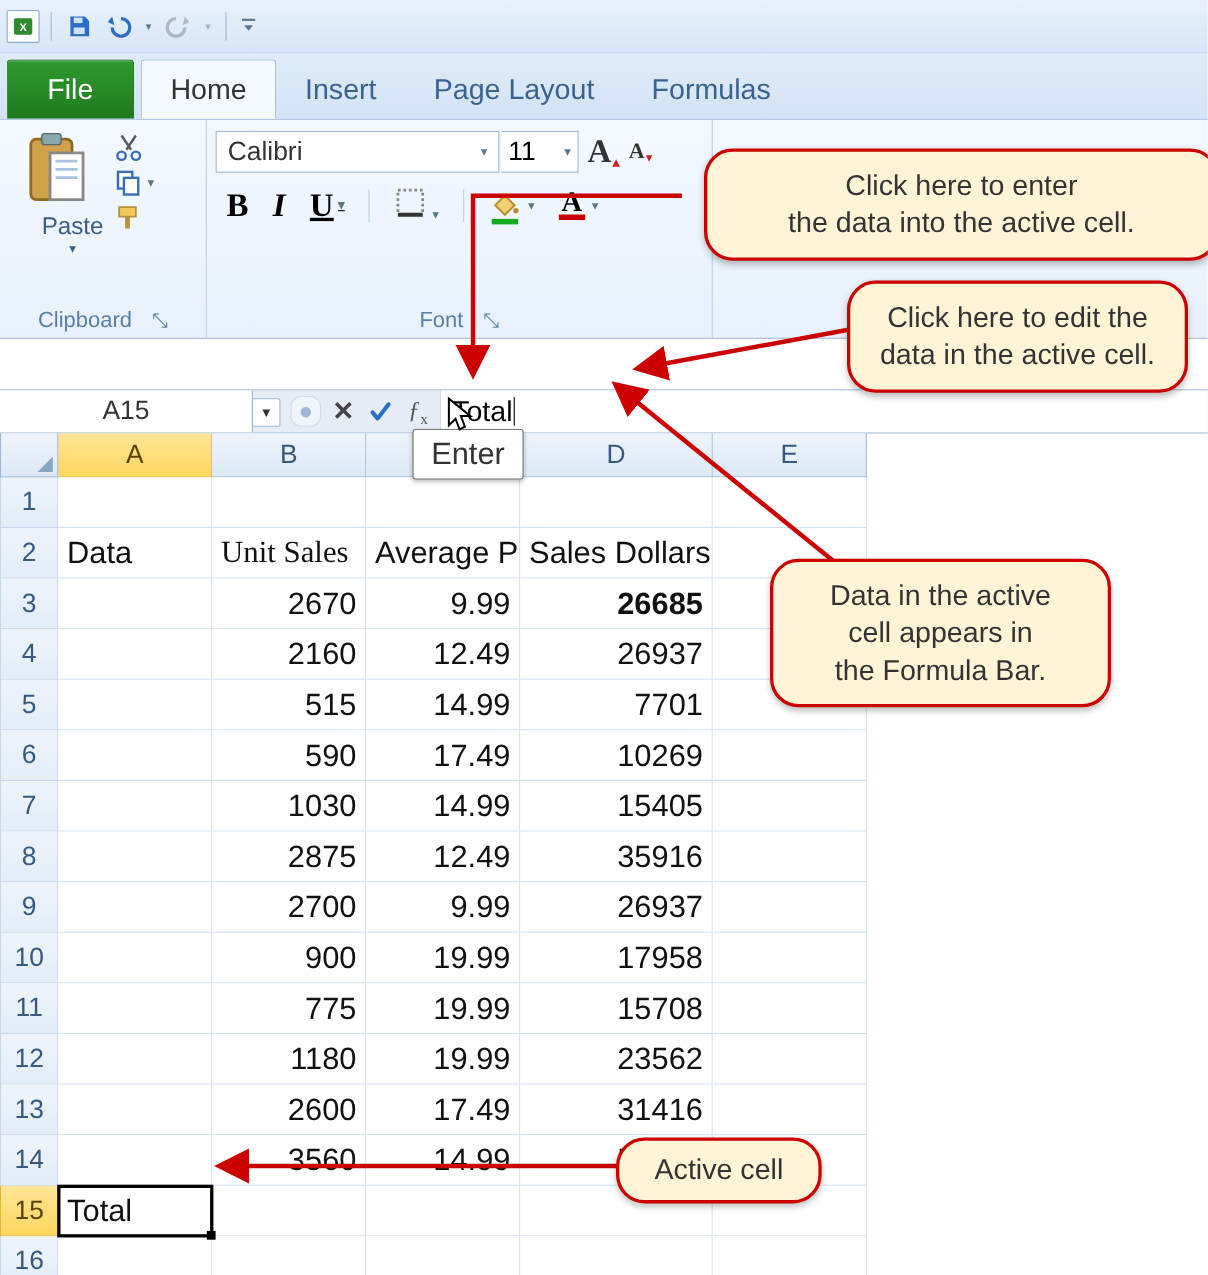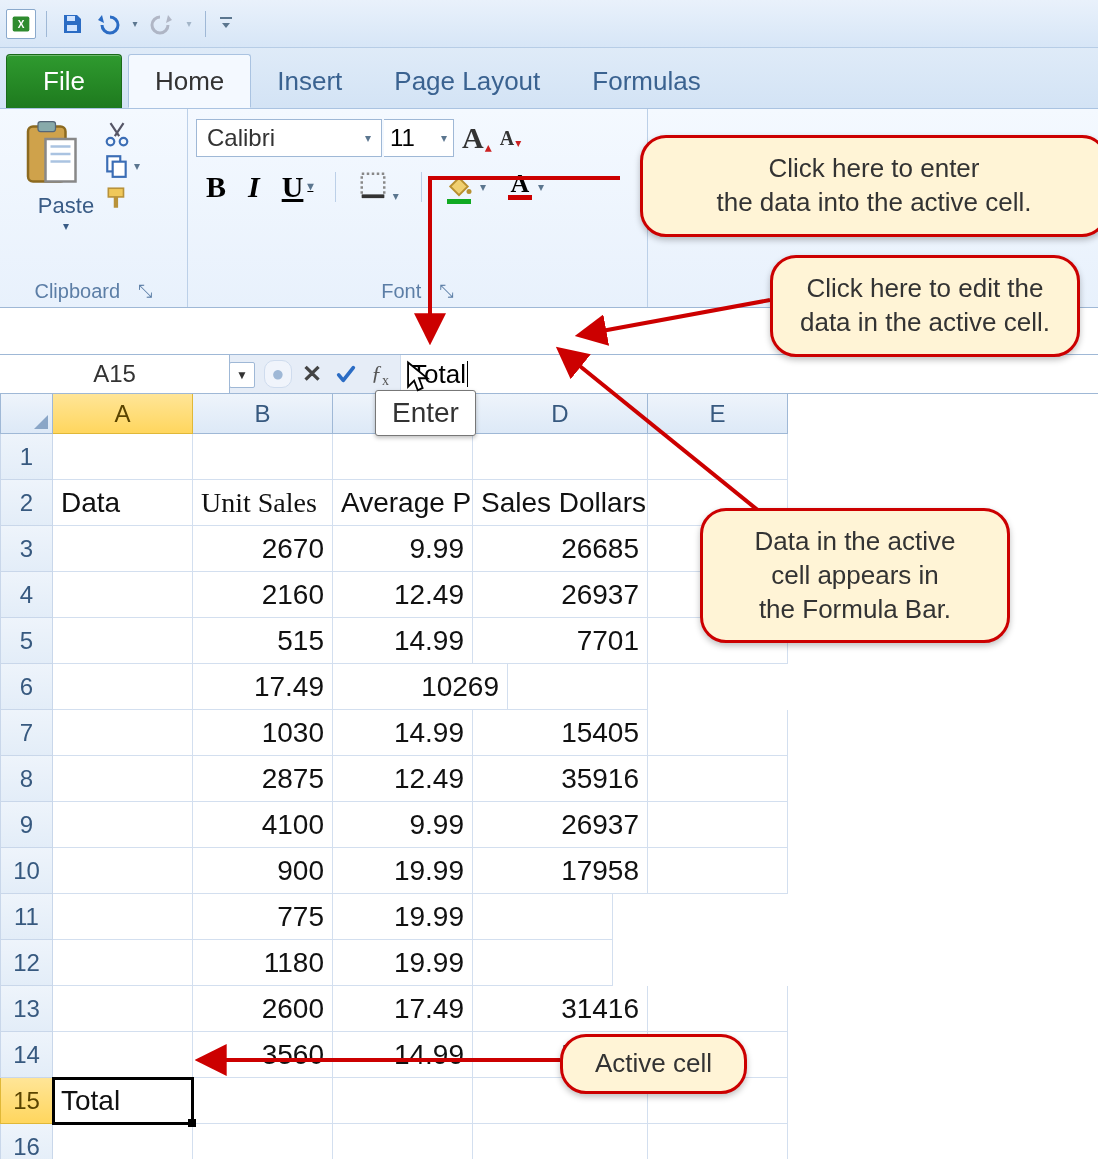--- a/index.html
+++ b/index.html
@@ -98,21 +98,21 @@
   .paste-btn { display:flex; flex-direction:column; align-items:center; width:90px; }
   .paste-btn svg { width:60px; height:70px; }
   .paste-label { color:#3a5c86; font-size:22px; margin-top:4px; display:flex; flex-direction:column; align-items:center;margin-left:26px; }
   .mini-tools { display:flex; flex-direction:column; gap:6px; margin-top:2px; }
   .mini-tools .mini { display:flex; align-items:center; gap:4px; }
   .mini svg { width:26px; height:26px; }
   
   .font-group-inner { flex:1; display:flex; flex-direction:column; gap:12px; padding-top:6px;}
   .font-row1 { display:flex; align-items:center; gap:2px; }
   .font-name-box {
-    width:186px; height:38px; border:1px solid #9fb8d6; background:#fff;
+    width:258px; height:38px; border:1px solid #9fb8d6; background:#fff;
     display:flex; align-items:center; justify-content:space-between;
     padding:0 10px; font-size:24px; color:#333;
   }
   .font-size-box {
     width:70px; height:38px; border:1px solid #9fb8d6; border-left:none; background:#fff;
     display:flex; align-items:center; justify-content:space-between; padding:0 6px; font-size:24px;
   }
   .ab-big, .ab-small {
     display:flex; align-items:flex-end; gap:1px; color:#333; margin-left:6px;
   }
@@ -485,21 +485,21 @@
         <div class="cell txt" style="width: 140px; font-family: Liberation Serif, serif;">Unit Sales</div>
         <div class="cell txt" style="width: 140px; overflow: visible;">Average P</div>
         <div class="cell txt" style="width: 175px; overflow: visible;">Sales Dollars</div>
         <div class="cell txt" style="width: 140px;"></div>
       </div>
       <div class="grid-row">
         <div class="rowhdr">3</div>
         <div class="cell num" style="width: 140px;"></div>
         <div class="cell num" style="width: 140px;">2670</div>
         <div class="cell num" style="width: 140px;">9.99</div>
-        <div class="cell num" style="width: 175px;">26685</div>
+        <div class="cell num" style="width: 175px; font-weight: bold;">26685</div>
         <div class="cell num" style="width: 140px;"></div>
       </div>
       <div class="grid-row">
         <div class="rowhdr">4</div>
         <div class="cell num" style="width: 140px;"></div>
         <div class="cell num" style="width: 140px;">2160</div>
         <div class="cell num" style="width: 140px;">12.49</div>
         <div class="cell num" style="width: 175px;">26937</div>
         <div class="cell num" style="width: 140px;"></div>
       </div>
@@ -507,20 +507,21 @@
         <div class="rowhdr">5</div>
         <div class="cell num" style="width: 140px;"></div>
         <div class="cell num" style="width: 140px;">515</div>
         <div class="cell num" style="width: 140px;">14.99</div>
         <div class="cell num" style="width: 175px;">7701</div>
         <div class="cell num" style="width: 140px;"></div>
       </div>
       <div class="grid-row">
         <div class="rowhdr">6</div>
         <div class="cell num" style="width: 140px;"></div>
+        <div class="cell num" style="width: 140px;">590</div>
         <div class="cell num" style="width: 140px;">17.49</div>
         <div class="cell num" style="width: 175px;">10269</div>
         <div class="cell num" style="width: 140px;"></div>
       </div>
       <div class="grid-row">
         <div class="rowhdr">7</div>
         <div class="cell num" style="width: 140px;"></div>
         <div class="cell num" style="width: 140px;">1030</div>
         <div class="cell num" style="width: 140px;">14.99</div>
         <div class="cell num" style="width: 175px;">15405</div>
@@ -530,45 +531,47 @@
         <div class="rowhdr">8</div>
         <div class="cell num" style="width: 140px;"></div>
         <div class="cell num" style="width: 140px;">2875</div>
         <div class="cell num" style="width: 140px;">12.49</div>
         <div class="cell num" style="width: 175px;">35916</div>
         <div class="cell num" style="width: 140px;"></div>
       </div>
       <div class="grid-row">
         <div class="rowhdr">9</div>
         <div class="cell num" style="width: 140px;"></div>
-        <div class="cell num" style="width: 140px;">4100</div>
+        <div class="cell num" style="width: 140px;">2700</div>
         <div class="cell num" style="width: 140px;">9.99</div>
         <div class="cell num" style="width: 175px;">26937</div>
         <div class="cell num" style="width: 140px;"></div>
       </div>
       <div class="grid-row">
         <div class="rowhdr">10</div>
         <div class="cell num" style="width: 140px;"></div>
         <div class="cell num" style="width: 140px;">900</div>
         <div class="cell num" style="width: 140px;">19.99</div>
         <div class="cell num" style="width: 175px;">17958</div>
         <div class="cell num" style="width: 140px;"></div>
       </div>
       <div class="grid-row">
         <div class="rowhdr">11</div>
         <div class="cell num" style="width: 140px;"></div>
         <div class="cell num" style="width: 140px;">775</div>
         <div class="cell num" style="width: 140px;">19.99</div>
+        <div class="cell num" style="width: 175px;">15708</div>
         <div class="cell num" style="width: 140px;"></div>
       </div>
       <div class="grid-row">
         <div class="rowhdr">12</div>
         <div class="cell num" style="width: 140px;"></div>
         <div class="cell num" style="width: 140px;">1180</div>
         <div class="cell num" style="width: 140px;">19.99</div>
+        <div class="cell num" style="width: 175px;">23562</div>
         <div class="cell num" style="width: 140px;"></div>
       </div>
       <div class="grid-row">
         <div class="rowhdr">13</div>
         <div class="cell num" style="width: 140px;"></div>
         <div class="cell num" style="width: 140px;">2600</div>
         <div class="cell num" style="width: 140px;">17.49</div>
         <div class="cell num" style="width: 175px;">31416</div>
         <div class="cell num" style="width: 140px;"></div>
       </div>

